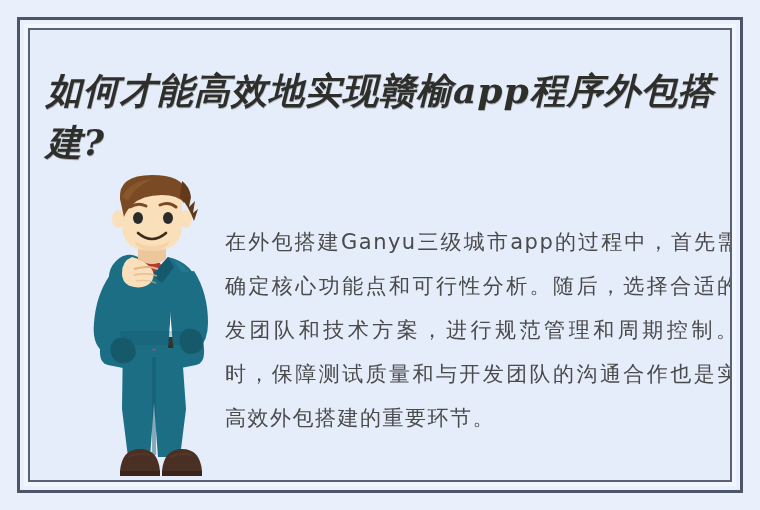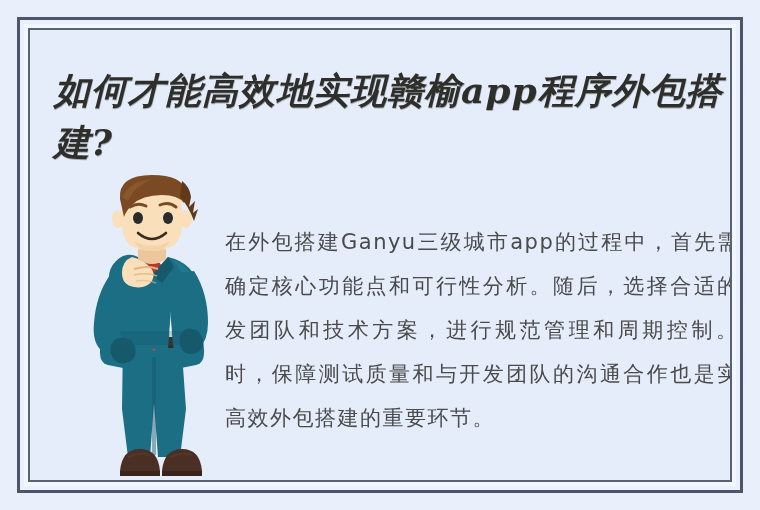--- a/index.html
+++ b/index.html
@@ -54,21 +54,21 @@
     bottom: 4px;
     border: 2px solid #5a6375;
     background: #e5edfb;
     box-sizing: border-box;
     overflow: hidden;
   }
 
   
   .title {
     position: absolute;
-    left: 24px;
+    left: 16px;
     top: 10px;
     width: 700px;
     font-family: "DejaVu Serif", "Liberation Serif", serif;
     font-style: italic;
     font-weight: bold;
     font-size: 36px;
     line-height: 52px;
     color: #2e2e2a;
     letter-spacing: 1px;
     text-shadow: 0.5px 0.5px 0 rgba(60,60,55,0.35);

